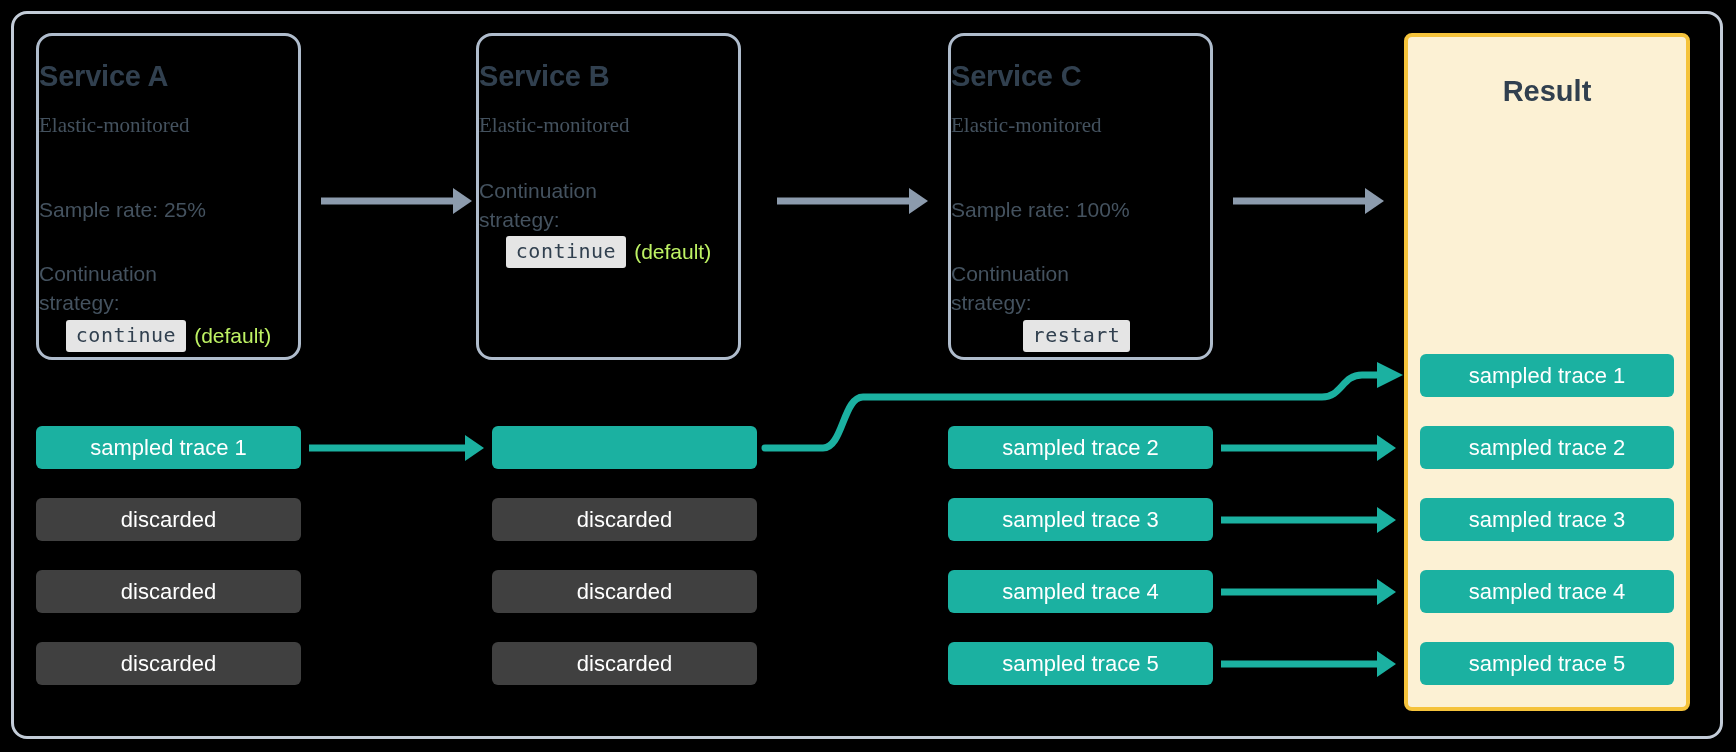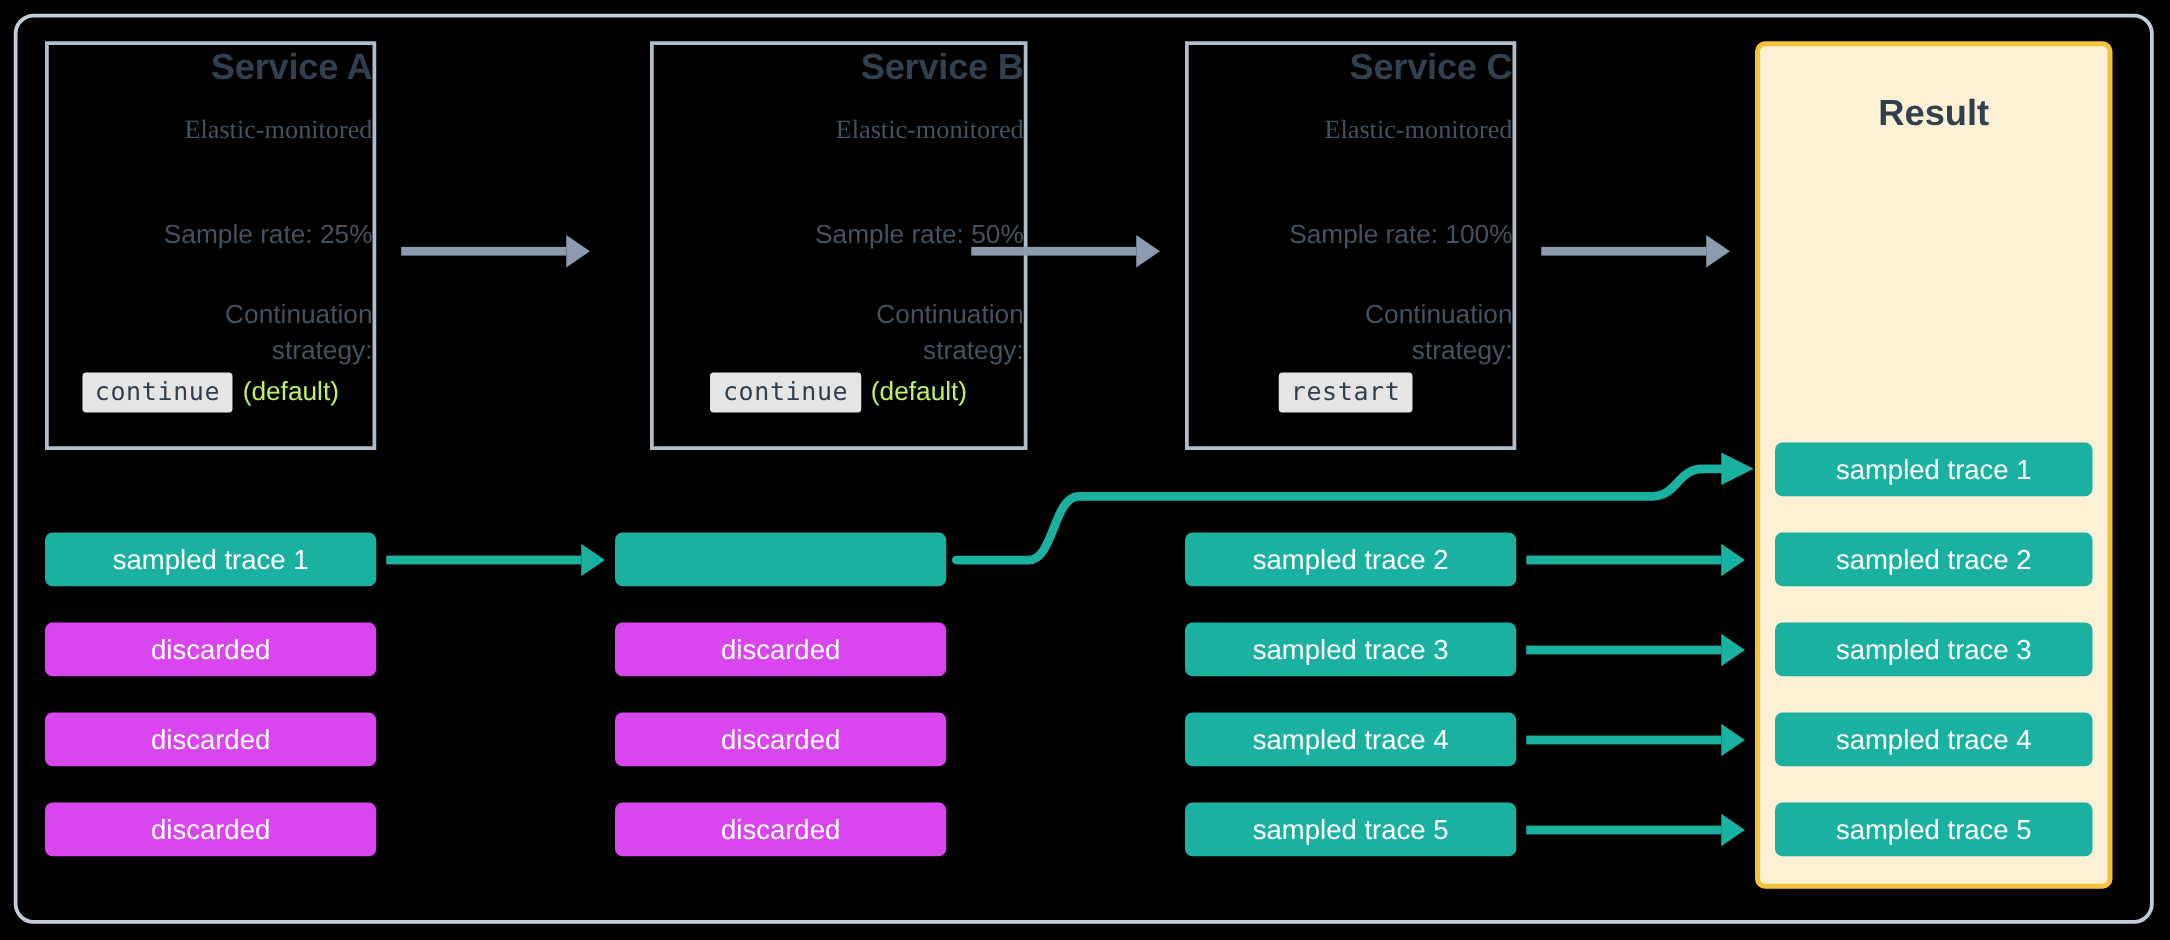--- a/index.html
+++ b/index.html
@@ -29,23 +29,24 @@
     border: 3px solid #c3ccd8;
     border-radius: 16px;
     background: transparent;
   }
 
   
   .service-box {
     position: absolute;
     box-sizing: border-box;
     border: 3px solid #afbccc;
-    border-radius: 0;
+    border-radius: 16px;
     background: transparent;
-    text-align: right;
+    text-align: left;
+    padding-top: 22px;
   }
   .service-title {
     font-size: 29px;
     font-weight: bold;
     color: #31404f;
     letter-spacing: -0.2px;
     line-height: 1.25;
   }
   .service-sub {
     font-size: 21px;
@@ -113,21 +114,21 @@
     border-radius: 6px;
     color: #ffffff;
     font-size: 22px;
     display: flex;
     align-items: center;
     justify-content: center;
     line-height: 1;
     white-space: nowrap;
   }
   .pill.sampled { background: #1bb1a1; }
-  .pill.discarded { background: #d946ef; }
+  .pill.discarded { background: #404040; }
 
   
   .arrow {
     position: absolute;
     height: 0;
   }
   .arrow .shaft {
     position: absolute;
     left: 0;
     top: 50%;
@@ -172,24 +173,23 @@
     <div class="service-strategy">
       <div>Continuation</div>
       <div>strategy:</div>
     </div>
     <div class="strategy-row">
       <span class="code-chip">continue</span>
       <span class="strategy-note">(default)</span>
     </div>
   </div>
 
-  <div class="service-box" style="left:520px; top:33px; width:302px; height:327px;">
+  <div class="service-box" style="left:476px; top:33px; width:265px; height:327px;">
     <div class="service-title">Service B</div>
     <div class="service-sub">Elastic-monitored</div>
-    <div class="service-rate">Sample rate: 50%</div>
     <div class="service-strategy">
       <div>Continuation</div>
       <div>strategy:</div>
     </div>
     <div class="strategy-row">
       <span class="code-chip">continue</span>
       <span class="strategy-note">(default)</span>
     </div>
   </div>
 

